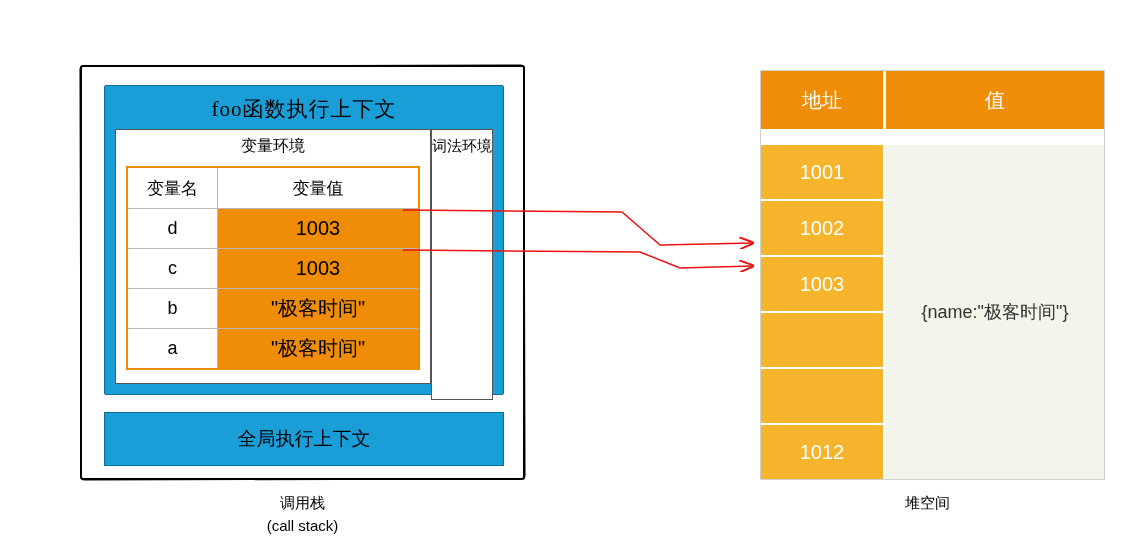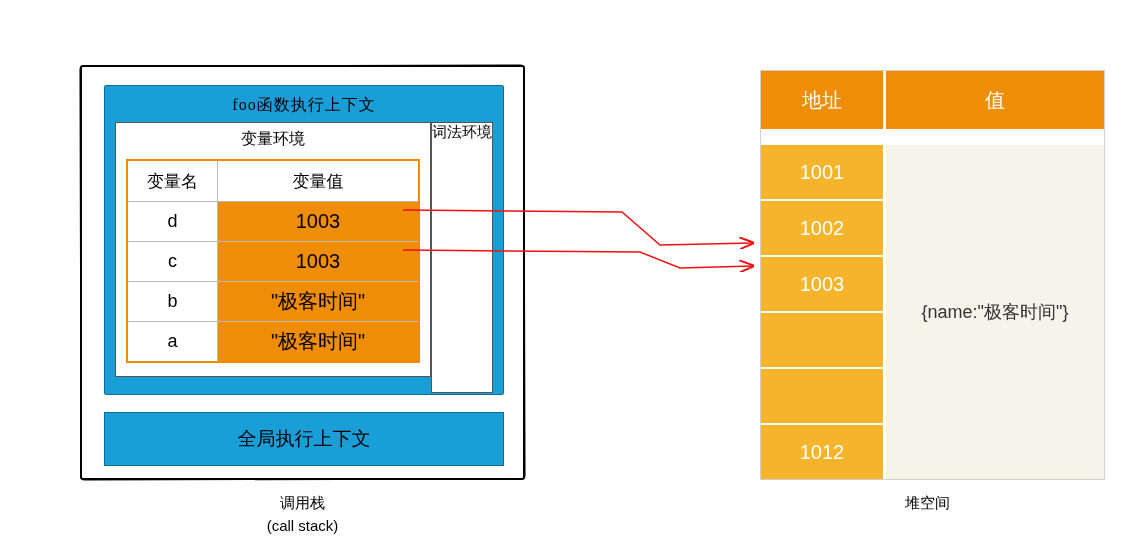--- a/index.html
+++ b/index.html
@@ -37,21 +37,21 @@
   .foo-ctx {
     position: absolute;
     left: 22px; top: 18px;
     width: 400px; height: 310px;
     background: #1a9ed8;
     border: 1px solid #0b6f9a;
     border-radius: 2px;
   }
   .foo-title {
     color: #000;
-    font-size: 16px;
+    font-size: 21px;
     text-align: center;
     padding: 9px 0 6px;
     font-family: "Comic Sans MS", "Kaiti", "STKaiti", cursive;
     letter-spacing: 1px;
   }
   .env-row {
     display: flex;
     gap: 0;
     padding: 0 10px;
   }
@@ -62,20 +62,21 @@
     height: 255px;
     position: relative;
   }
   .lex-env {
     background: #fff;
     border: 1px solid #555;
     width: 62px;
     height: 271px;
     text-align: center;
     font-size: 15px;
+    padding-top: 7px;
   }
   .var-env-title {
     text-align: center;
     font-size: 16px;
     padding: 6px 0;
   }
 
   .var-table {
     margin: 3px 10px 2px 10px;
     border: 2px solid #f08a00;

